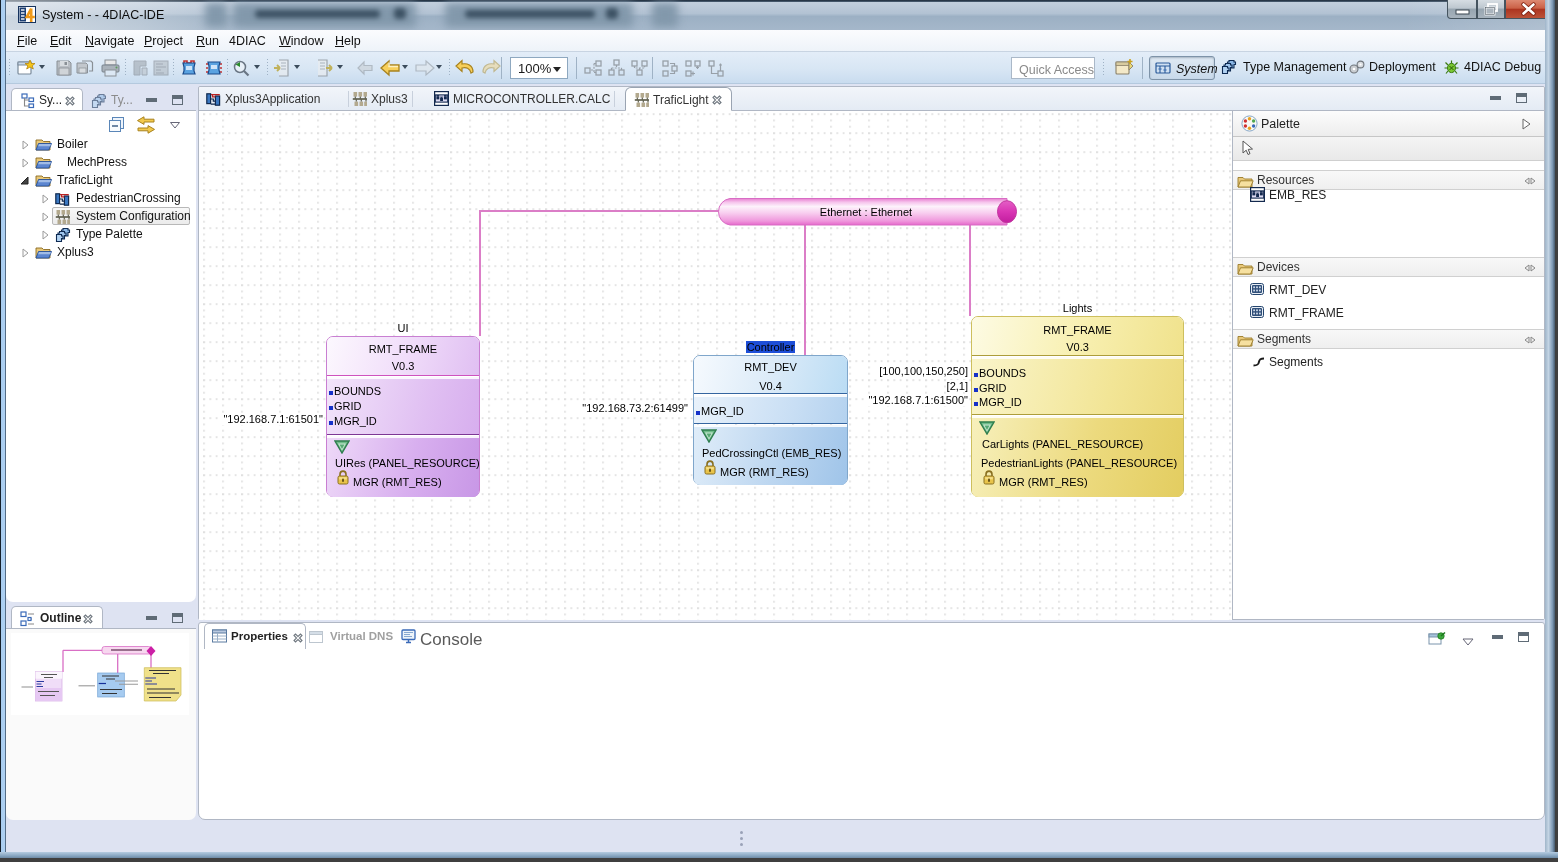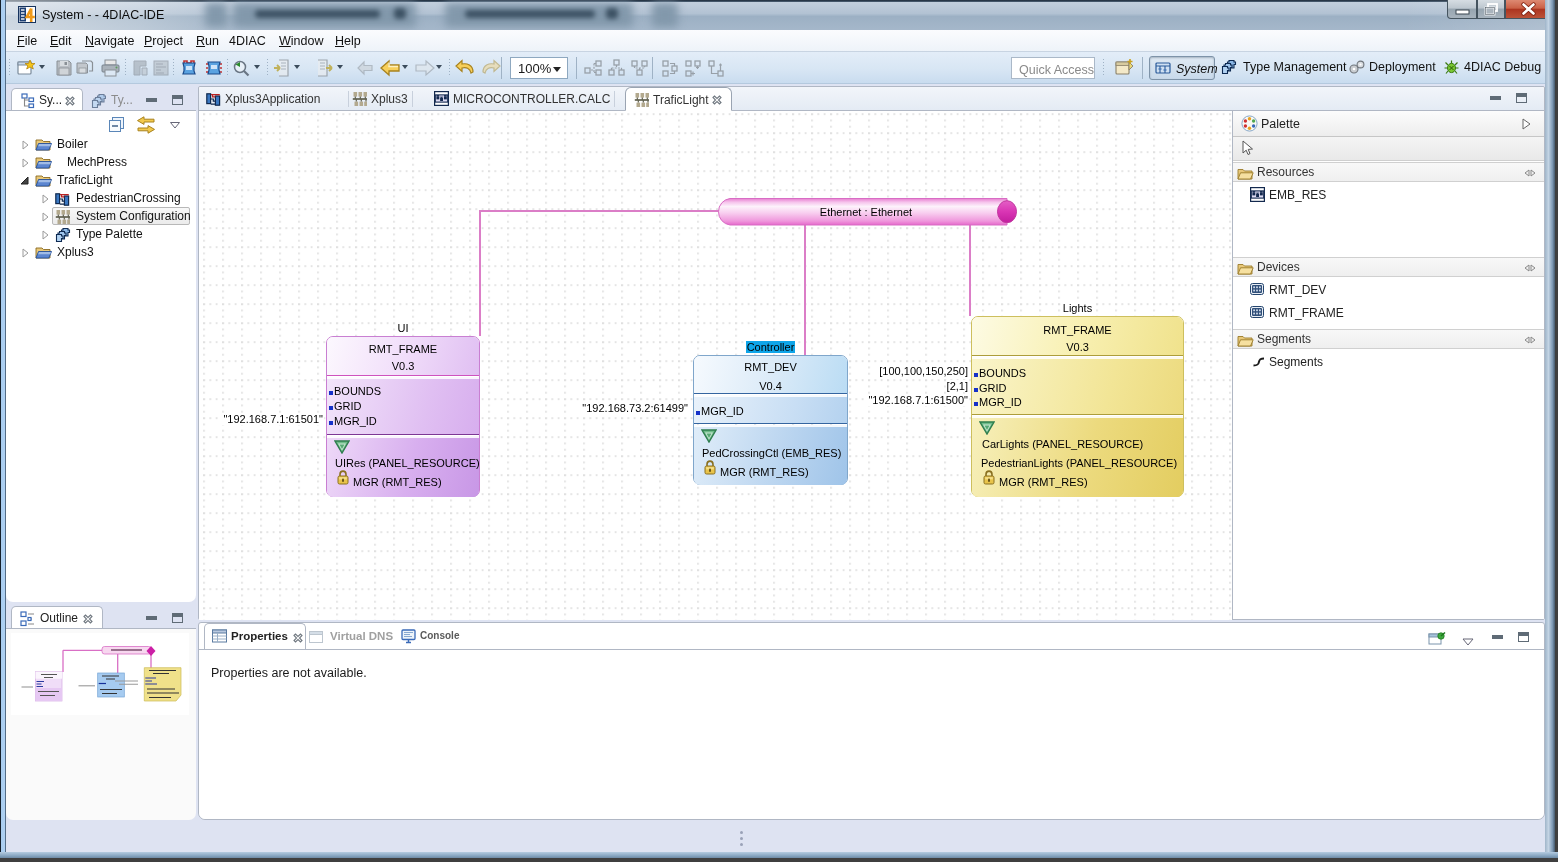--- a/index.html
+++ b/index.html
@@ -601,21 +601,21 @@
         </svg>
       <svg class="abs" style="left:29px;top:1px" width="17" height="15">
           <use href="#i-sysfolder"></use>
         </svg>
       <span class="tw" style="left:51px;">Xplus3</span>
     </div>
   </div>
 </div>
 
 <div id="outline" class="abs">
-  <div class="vtab" style="left:5px; width:92px;">
+  <div class="vtab" style="left:5px; width:92px;font-weight:bold;">
     <svg style="position:absolute;left:8px;top:4px" width="15" height="16">
         <use href="#i-outline"></use>
       </svg>
     <span class="lbl" style="left:28px;">Outline</span>
     <svg style="position:absolute;left:70px;top:6px" width="12" height="12">
         <use href="#i-x"></use>
       </svg>
   </div>
   <div class="minmax" style="left:140px; top:7px;">
       <div class="mm-min"></div>
@@ -738,21 +738,21 @@
           <use href="#i-tri"></use>
         </svg>
       <div class="ctext" style="left:8px; top:120px;">UIRes (PANEL_RESOURCE)</div>
       <svg style="position:absolute;left:10px;top:133px" width="12" height="15">
           <use href="#i-lock"></use>
         </svg>
       <div class="ctext" style="left:26px; top:139px;">MGR (RMT_RES)</div>
     </div>
     <div class="ctext rr" style="left:0px; top:302px; width:125px;"><span style="background:#fff; padding:0 1px;">"192.168.7.1:61501"</span></div>
 
-    <div class="ctext cc" style="left:494px; top:230px; width:155px;"><span style="background:#0ea5e9; padding:0 1px;">Controller</span></div>
+    <div class="ctext cc" style="left:494px; top:230px; width:155px;"><span style="background:#1d4ed8; padding:0 1px;">Controller</span></div>
     <div class="devblock" style="left:494px; top:244px; width:155px; height:130px; border:1px solid #7fa6cb;">
       <div class="sect" style="top:0; height:38px; border-radius:6px 6px 0 0; background:linear-gradient(105deg,#f6fafe,#dcebf8 50%,#badcf4); border-bottom:1px solid #3465a0;"></div>
       <div class="sect" style="top:39px; height:29px; background:linear-gradient(105deg,#e9f2fb,#c8def4 65%,#b4d2ef); border-bottom:1px solid #3465a0; box-shadow:inset 0 2px 0 rgba(255,255,255,.85);"></div>
       <div class="sect" style="top:69px; height:60px; border-radius:0 0 6px 6px; background:linear-gradient(105deg,#e0edf9,#bcd6f0 55%,#9fc4e9); box-shadow:inset 0 2px 0 rgba(255,255,255,.85);"></div>
       <div class="ctext cc" style="left:0; top:5px; width:100%;">RMT_DEV</div>
       <div class="ctext cc" style="left:0; top:24px; width:100%;">V0.4</div>
       <div class="bullet" style="left:2px; top:55px;"></div>
       <div class="ctext" style="left:7px; top:49px;">MGR_ID</div>
       <svg style="position:absolute;left:7px;top:73px" width="16" height="14">
           <use href="#i-tri"></use>
@@ -800,21 +800,21 @@
       <span style="position:absolute;left:28px;top:6px;font-size:12.5px;color:#222;">Palette</span>
       <svg style="position:absolute;right:13px;top:7px" width="9" height="12">
           <path d="M1 1 L8 6 L1 11 Z" fill="#fcfcfc" stroke="#666" stroke-width="1"></path>
         </svg>
     </div>
     <div style="position:absolute;left:0;right:0;top:26px;height:24px;background:linear-gradient(#f4f4f4,#e9e9e9);border-bottom:1px solid #cfcfcf;">
       <svg style="position:absolute;left:9px;top:3px" width="13" height="18">
           <use href="#i-cursor"></use>
         </svg>
     </div>
-    <div class="pal-grp" style="top:51px;">
+    <div class="pal-grp" style="top:59px;">
       <svg style="position:absolute;left:4px;top:3px" width="17" height="14">
           <use href="#i-folder"></use>
         </svg>
       <span class="lbl">Resources</span>
       <svg style="position:absolute;right:8px;top:5px" width="12" height="10">
           <use href="#i-pin"></use>
         </svg>
     </div>
     <div class="pal-item" style="top:73px;">
       <svg style="position:absolute;left:17px;top:3px" width="15" height="15">
@@ -875,42 +875,39 @@
     <div class="vtab inactive" style="left:103px; width:92px; height:26px;">
       <svg style="position:absolute;left:6px;top:6px;opacity:.75" width="14" height="14">
           <use href="#i-vdns"></use>
         </svg>
       <span class="lbl" style="left:27px; top:6px; font-weight:bold; font-size:11.5px; color:#a0a0a0;">Virtual DNS</span>
     </div>
     <div class="vtab inactive" style="left:196px; width:80px; height:26px;">
       <svg style="position:absolute;left:5px;top:5px" width="15" height="16">
           <use href="#i-console"></use>
         </svg>
-      <span class="lbl" style="left:24px; top:6px; font-weight:bold; font-size:10px; color:#5a5a5a;">Console</span>
+      <span class="lbl" style="left:24px; top:6px; font-weight:normal; font-size:17px; color:#5a5a5a;">Console</span>
     </div>
     <div style="position:absolute; right:98px; top:8px;">
       <svg width="18" height="16">
         <rect x="1" y="3" width="12" height="10" fill="#fff" stroke="#7a94ac" stroke-width="1"></rect>
         <rect x="1" y="3" width="12" height="3" fill="#a8c4dc" stroke="#7a94ac" stroke-width="1"></rect>
         <circle cx="13" cy="5" r="3.2" fill="#3da83d" stroke="#1e7a1e" stroke-width="0.8"></circle>
         <path d="M13 5 L17 1.5" stroke="#1e7a1e" stroke-width="1.6"></path>
       </svg>
     </div>
     <div style="position:absolute; right:70px; top:12px;">
       <svg width="12" height="8">
           <path d="M1 1 L11 1 L6 7 Z" fill="#fff" stroke="#667" stroke-width="1"></path>
         </svg>
     </div>
     <div class="minmax" style="right:8px; top:9px;">
         <div class="mm-min"></div>
         <div class="mm-max"></div>
       </div>
-  </div>
-  <div class="body">
-    <div class="abs" style="left:12px; top:16px; font-size:12.5px;">Properties are not available.</div>
   </div>
 </div>
 
 <div id="statusbar" class="abs">
   <div style="position:absolute;left:738px;top:11px;width:3px;height:3px;background:#9aa2b8;border-radius:50%;"></div>
   <div style="position:absolute;left:738px;top:17px;width:3px;height:3px;background:#9aa2b8;border-radius:50%;"></div>
   <div style="position:absolute;left:738px;top:23px;width:3px;height:3px;background:#9aa2b8;border-radius:50%;"></div>
 </div>
 <div id="bleft" class="abs"></div>
 <div id="bright" class="abs"></div>

